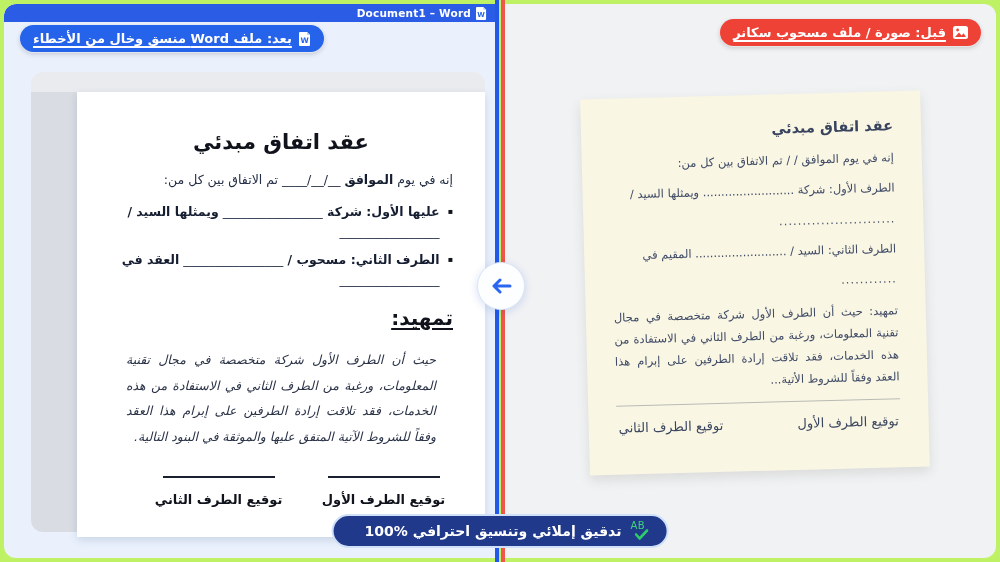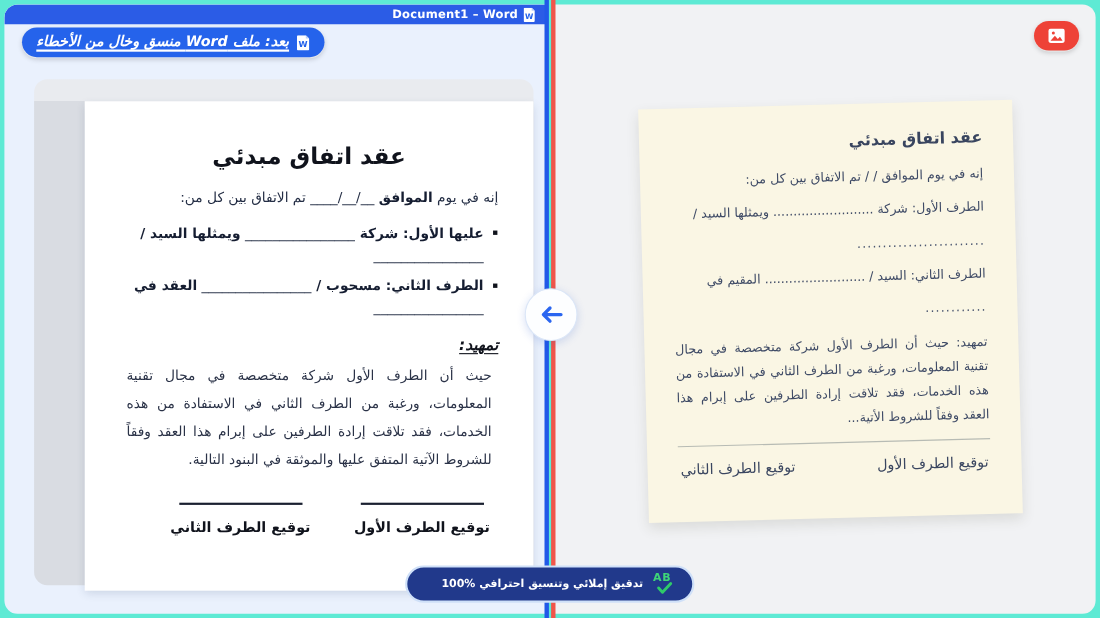--- a/index.html
+++ b/index.html
@@ -1,55 +1,55 @@
 <!DOCTYPE html>
 <html lang="ar"><head>
 <meta charset="utf-8">
 <style>
   html,body{margin:0;padding:0;background:#fff;}
-  .canvas{position:relative;width:1000px;height:562px;overflow:hidden;background:#5eead4;
+  .canvas{position:relative;width:1000px;height:562px;overflow:hidden;background:#bef264;
           font-family:"DejaVu Sans",sans-serif;}
 
   
   .left-pane{position:absolute;left:4px;top:4px;width:493px;height:554px;
              background:#eaf1fd;border-radius:12px 0 0 12px;overflow:hidden;}
   .right-pane{position:absolute;left:503px;top:4px;width:493px;height:554px;
               background:#f1f2f4;border-radius:0 12px 12px 0;overflow:hidden;}
 
   
   .titlebar{position:absolute;left:0;top:0;width:100%;height:18px;background:#2b5ce6;
             border-radius:12px 0 0 0;display:flex;align-items:center;justify-content:flex-end;
             gap:5px;padding-right:10px;box-sizing:border-box;}
   .titlebar-text{color:#fff;font-size:10.5px;font-weight:bold;direction:ltr;letter-spacing:.2px;}
 
   
   .badge{position:absolute;height:27px;border-radius:15px;display:flex;align-items:center;
          gap:7px;padding:0 13px;direction:rtl;z-index:6;
          box-shadow:0 1px 0 rgba(255,255,255,.45), 0 2px 5px rgba(0,0,0,.18);}
   .badge-label{color:#fff;font-size:13px;font-weight:bold;text-decoration:underline;
-               text-underline-offset:3px;text-decoration-thickness:1.5px;white-space:nowrap;font-style:italic;}
+               text-underline-offset:3px;text-decoration-thickness:1.5px;white-space:nowrap;}
   .after-badge{left:16px;top:21px;background:#2563eb;}
   .before-badge{right:15px;top:15px;background:#ee4237;}
 
   
   .paper-stack{position:absolute;left:27px;top:68px;width:454px;height:460px;
                border-radius:12px;background:linear-gradient(#e9ebef 0 20px,#d9dce2 20px);}
   .word-page{position:absolute;left:73px;top:88px;width:408px;height:445px;background:#fff;
              box-shadow:0 3px 8px rgba(40,60,100,.16);direction:rtl;box-sizing:border-box;
              padding:38px 32px 0 32px;color:#242e45;z-index:2;}
   .doc-title{text-align:center;font-size:21px;font-weight:bold;color:#10131c;margin:0 0 16px 0;}
   .doc-intro{font-size:12.5px;line-height:1.6;margin:4px 0 12px 0;text-align:right;}
   .doc-intro b{color:#151d31;}
   .parties{list-style:none;margin:0 0 0 0;padding:0;font-size:12.5px;line-height:1.6;}
   .party{display:flex;gap:8px;margin-bottom:8px;}
   .blt{font-size:8px;line-height:20px;color:#10131c;}
   .party b{color:#151d31;}
-  .preamble-h{font-size:14px;font-weight:bold;color:#10131c;margin:16px 0 6px 0;
-              text-decoration:underline;text-underline-offset:3px;font-style:italic;}
-  .preamble-p{font-size:12.5px;line-height:2.05;text-align:justify;margin:6px;color:#2a3247;}
+  .preamble-h{font-size:20px;font-weight:bold;color:#10131c;margin:16px 0 6px 0;
+              text-decoration:underline;text-underline-offset:3px;}
+  .preamble-p{font-size:12.5px;line-height:2.05;text-align:justify;margin:17px;color:#2a3247;font-style:italic;}
   .sig-row{display:flex;justify-content:center;gap:26px;margin-top:26px;padding-left:40px;}
   .sig-col{width:145px;text-align:center;}
   .sig-line{border-top:2px solid #1a2030;width:112px;margin:0 auto 14px auto;}
   .sig-label{font-size:13px;font-weight:bold;color:#10131c;}
 
   
   .scan-paper{position:absolute;left:82px;top:91px;width:340px;height:376px;background:#faf6e4;
               transform:rotate(-1.5deg);box-shadow:0 5px 12px rgba(60,60,40,.13);
               direction:rtl;box-sizing:border-box;padding:26px 28px 0 28px;color:#3f4b66;
               font-size:11.5px;}
@@ -67,23 +67,23 @@
   .slider-handle{position:absolute;left:477px;top:262px;width:46px;height:46px;border-radius:50%;
                  background:#fdfeff;border:1px solid #dbe6f7;z-index:7;display:flex;
                  align-items:center;justify-content:center;cursor:ew-resize;
                  box-shadow:0 2px 8px rgba(30,80,200,.18);}
 
   
   .bottom-badge{position:absolute;left:50%;transform:translateX(-50%);bottom:14px;height:34px;
                 background:#21398b;border:2px solid #cfe0f8;border-radius:19px;display:flex;
                 align-items:center;gap:9px;padding:0 16px;direction:rtl;z-index:8;
                 box-sizing:border-box;}
-  .bottom-badge-label{color:#fff;font-size:10px;font-weight:bold;white-space:nowrap;margin-left:15px;}
+  .bottom-badge-label{color:#fff;font-size:14px;font-weight:bold;white-space:nowrap;margin-left:15px;}
   .ab-icon{position:relative;width:20px;height:22px;direction:ltr;}
-  .ab-letters{position:absolute;top:0;left:0;font-size:10px;font-weight:bold;color:#3ed478;
+  .ab-letters{position:absolute;top:0;left:0;font-size:10px;font-weight:normal;color:#3ed478;
               letter-spacing:.5px;}
   .ab-check{position:absolute;left:4px;top:9px;}
 
   .icon{flex:0 0 auto;display:flex;}
 </style>
 </head>
 <body>
 
 <div class="canvas">
 
@@ -160,20 +160,21 @@
     </div>
 
     <div class="badge before-badge">
       <span class="icon">
         <svg width="15" height="13" viewBox="0 0 15 13">
             <rect width="15" height="13" rx="2.5" fill="#fff"></rect>
             <circle cx="4.6" cy="4" r="1.4" fill="#ee4237"></circle>
             <path d="M2 11l4-4.5 2.6 3 2-2.2 2.4 3.7z" fill="#ee4237"></path>
           </svg>
       </span>
+      <span class="badge-label">قبل: صورة / ملف مسحوب سكانر</span>
     </div>
   </div>
 
   <div class="div-blue"></div>
   <div class="div-red"></div>
   <div class="slider-handle">
     <span class="icon">
       <svg width="22" height="16" viewBox="0 0 22 16">
           <path d="M20 8H4M10 2L4 8l6 6" stroke="#2b66f0" stroke-width="3" fill="none" stroke-linecap="round" stroke-linejoin="round"></path>
         </svg>

